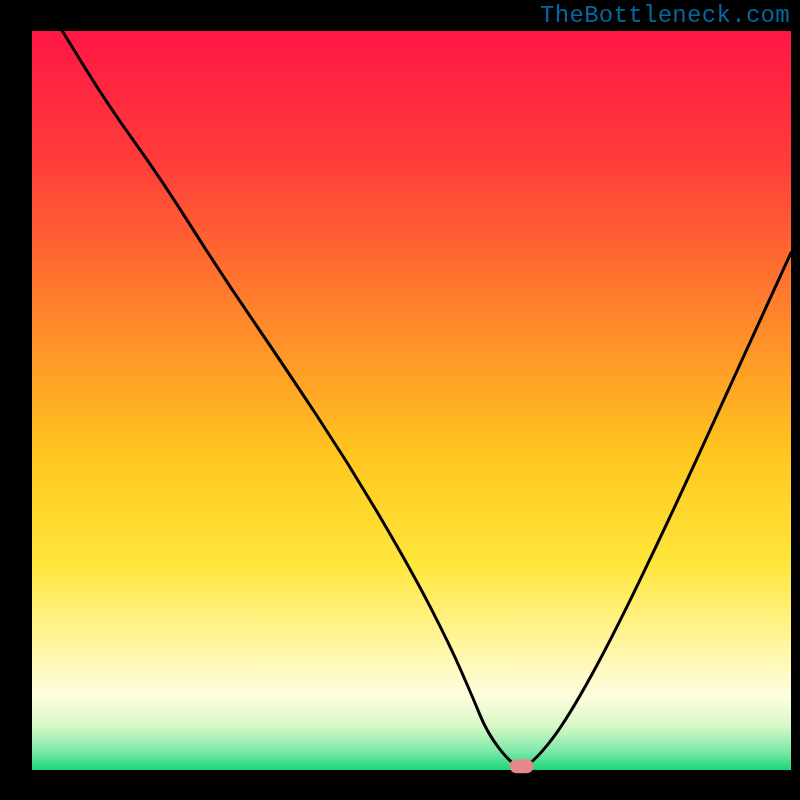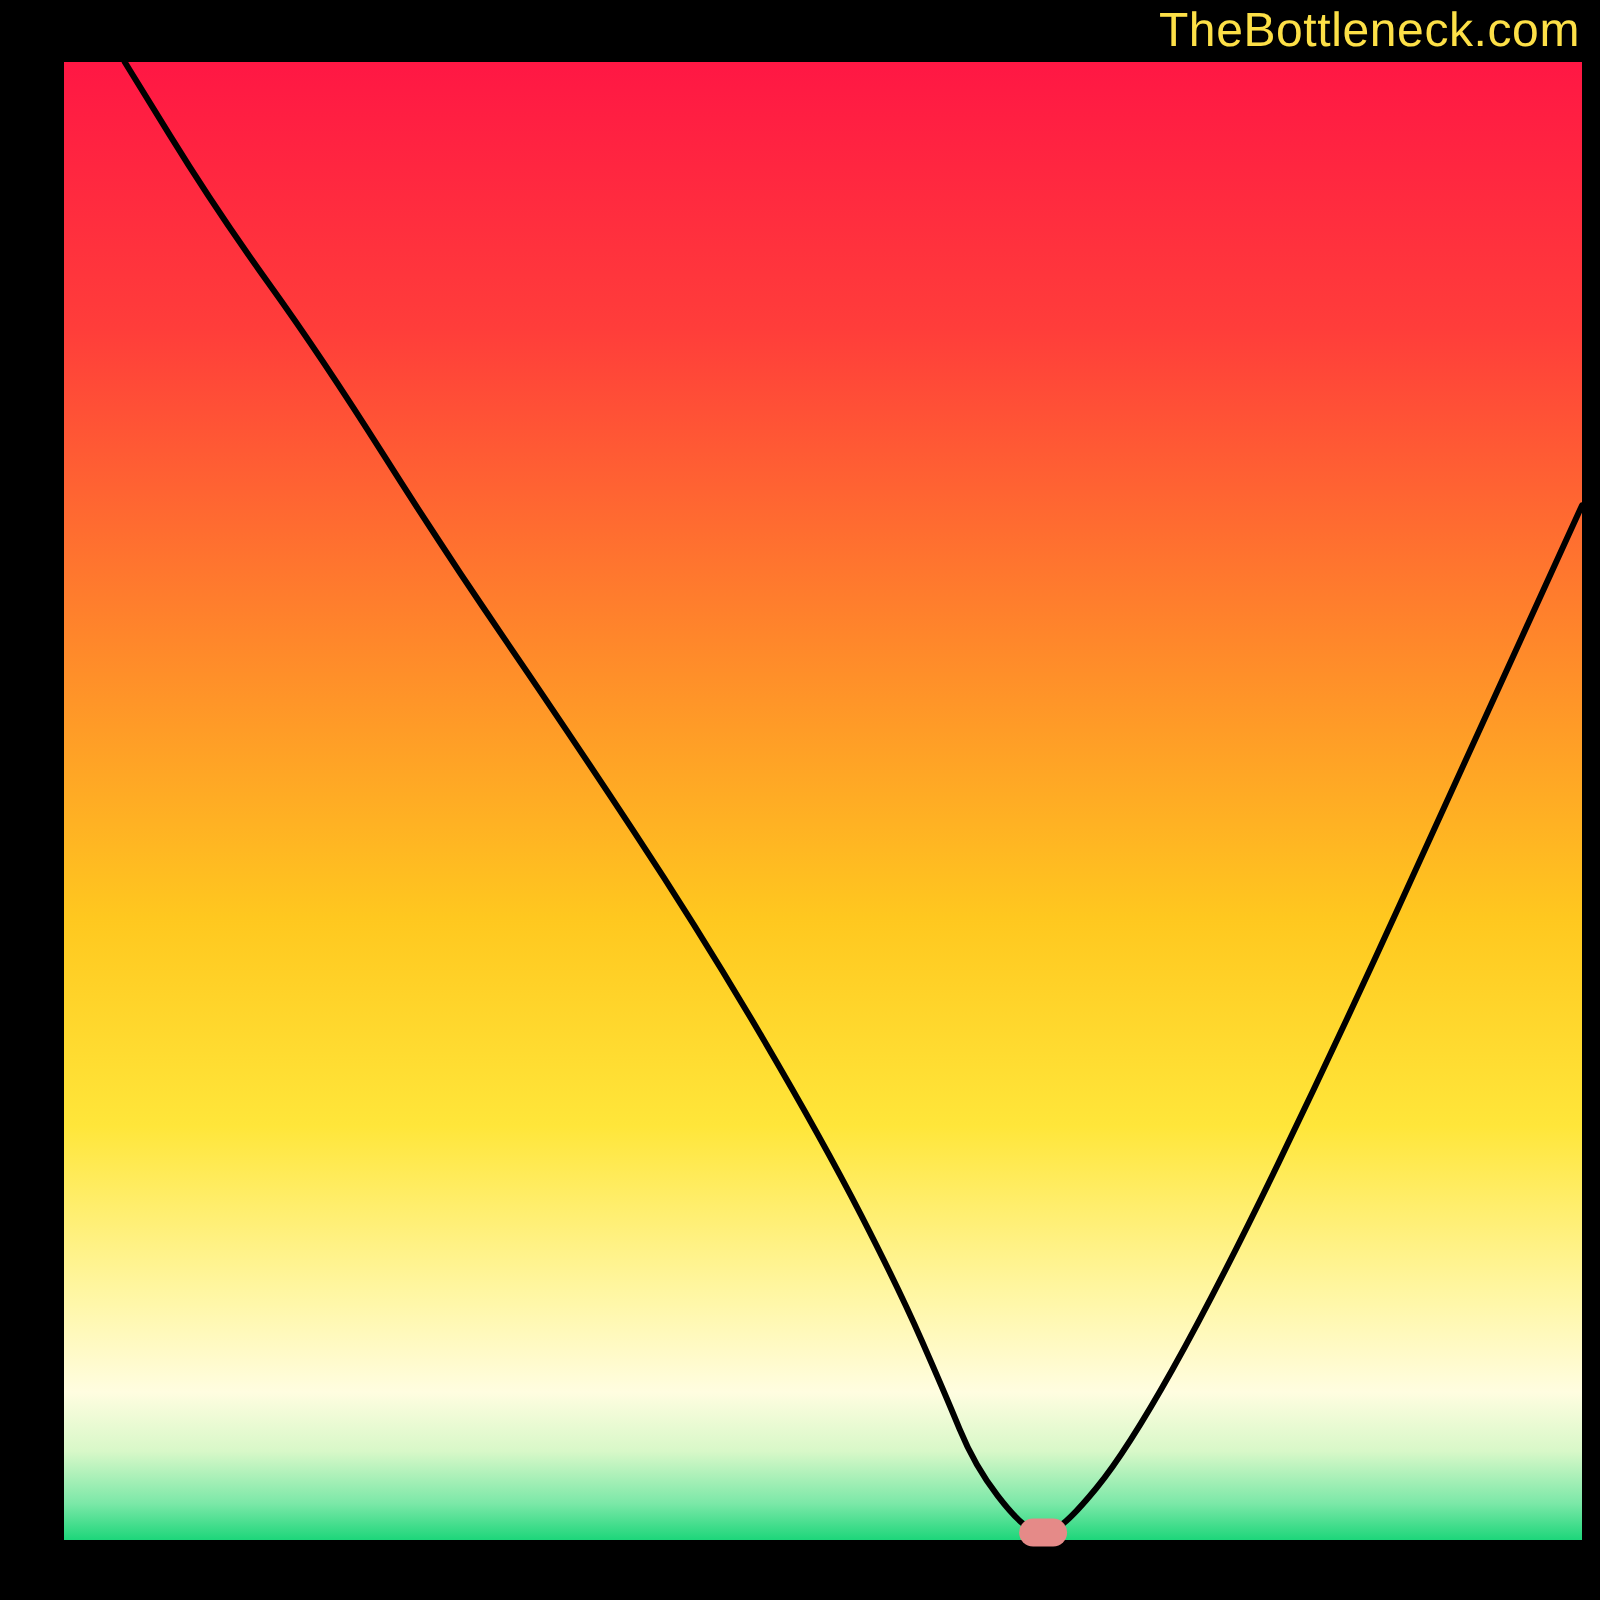--- a/index.html
+++ b/index.html
@@ -13,24 +13,24 @@
   .frame {
     position: relative;
     width: 800px;
     height: 800px;
     background: #000;
   }
   .watermark {
     position: absolute;
     top: 2px;
     right: 10px;
-    font-family: Liberation Sans, sans-serif;
+    font-family: Liberation Mono, monospace;
     font-size: 24px;
     font-weight: 500;
-    color: #fde047;
+    color: #0369a1;
     letter-spacing: 0.3px;
     z-index: 10;
   }
   svg.plot {
     position: absolute;
     left: 0;
     top: 0;
   }
 </style>
 </head>

